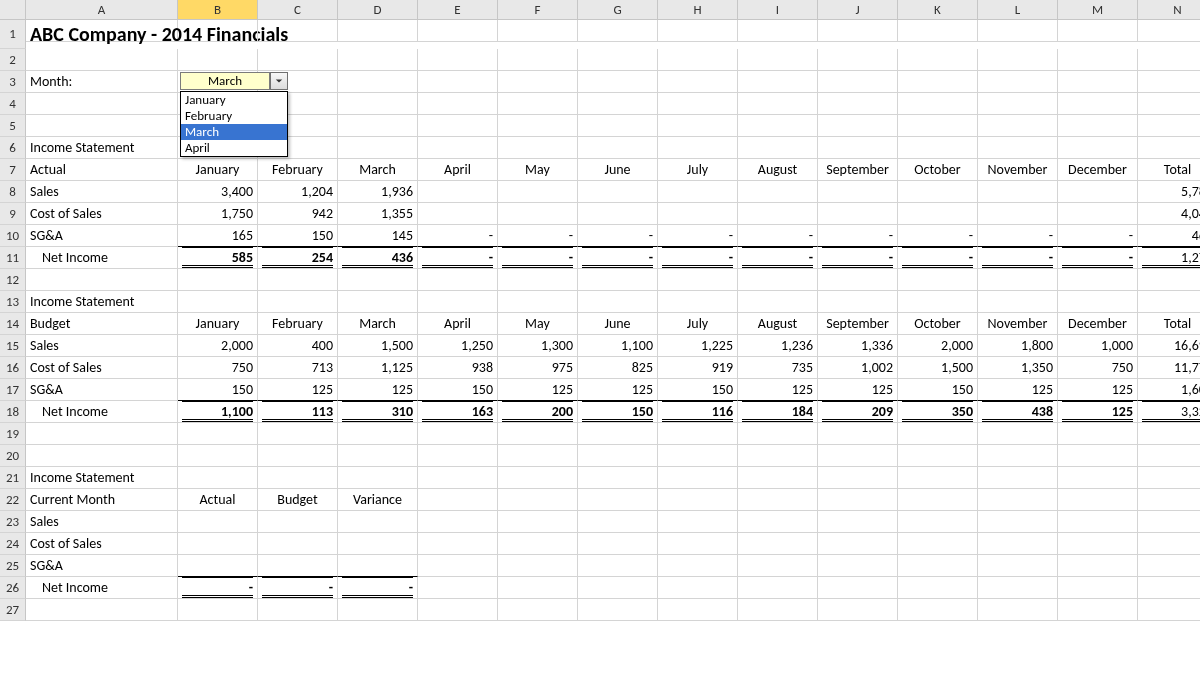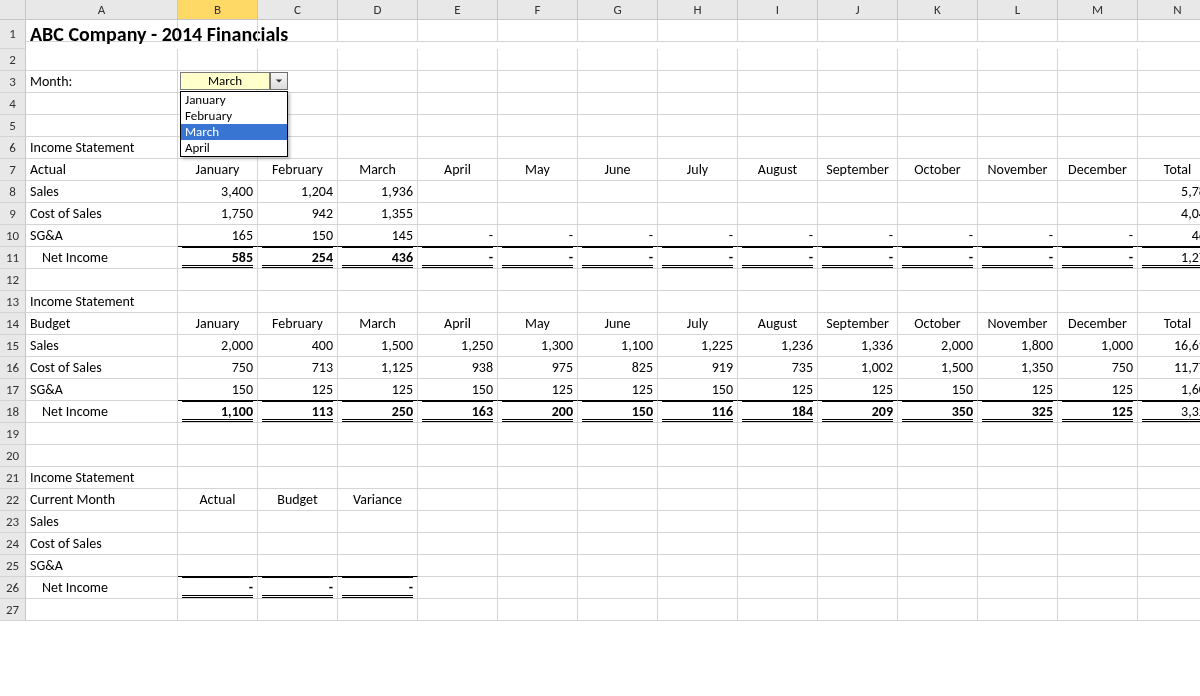--- a/index.html
+++ b/index.html
@@ -402,29 +402,29 @@
     <div class="cell num underline">125</div>
     <div class="cell num underline">125</div>
     <div class="cell num underline">150</div>
     <div class="cell num underline">125</div>
     <div class="cell num underline">125</div>
     <div class="cell num bold underline">1,600</div>
     <div class="rowhdr">18</div>
     <div class="cell indent bold">Net Income</div>
     <div class="cell num dblwrap">1,100</div>
     <div class="cell num dblwrap">113</div>
-    <div class="cell num dblwrap">250</div>
+    <div class="cell num dblwrap">310</div>
     <div class="cell num dblwrap">163</div>
     <div class="cell num dblwrap">200</div>
     <div class="cell num dblwrap">150</div>
     <div class="cell num dblwrap">116</div>
     <div class="cell num dblwrap">184</div>
     <div class="cell num dblwrap">209</div>
     <div class="cell num dblwrap">350</div>
-    <div class="cell num dblwrap">325</div>
+    <div class="cell num dblwrap">438</div>
     <div class="cell num dblwrap">125</div>
     <div class="cell num bold dblwrap">3,324</div>
     <div class="rowhdr">19</div>
     <div class="cell"></div>
     <div class="cell"></div>
     <div class="cell"></div>
     <div class="cell"></div>
     <div class="cell"></div>
     <div class="cell"></div>
     <div class="cell"></div>

